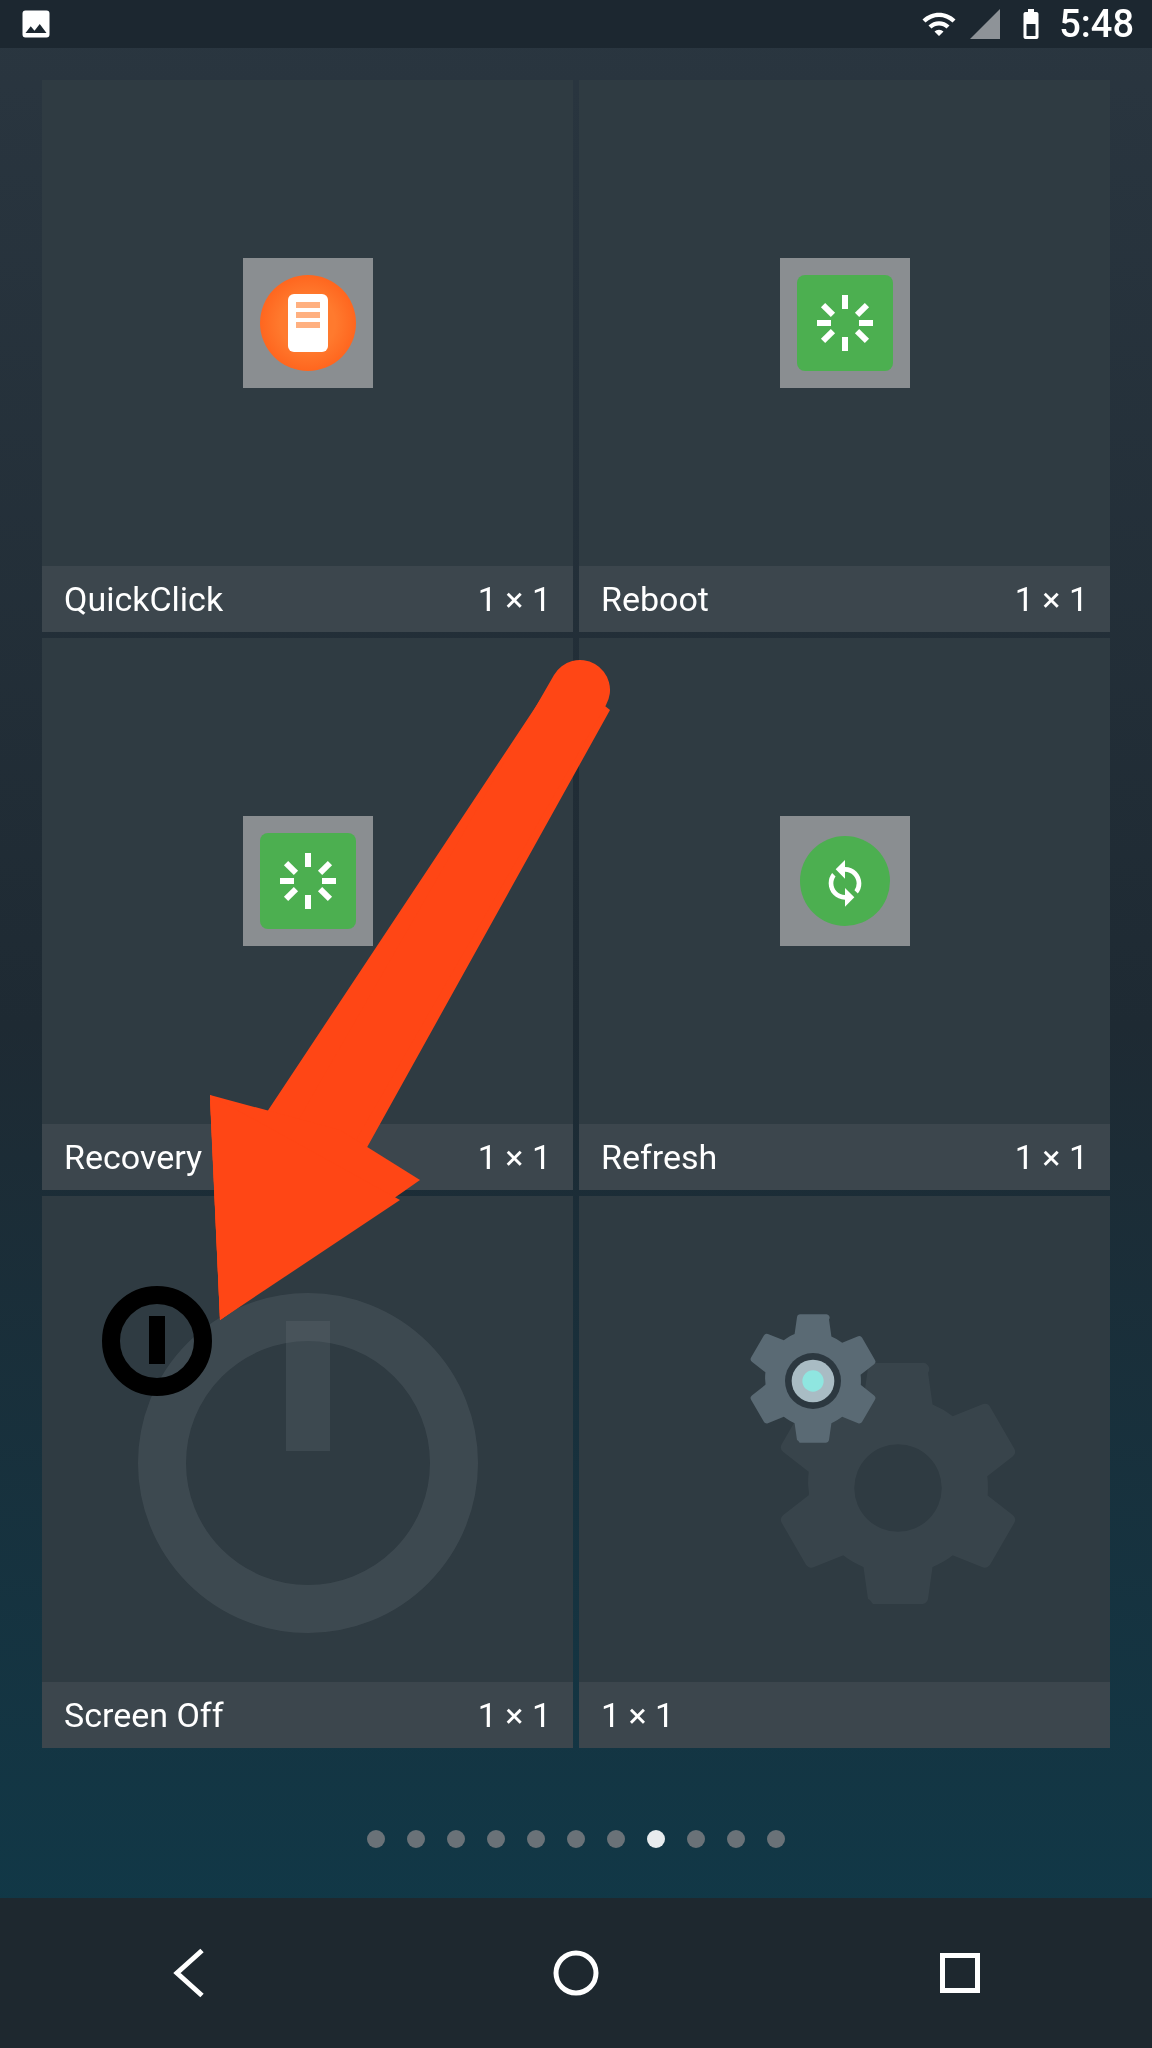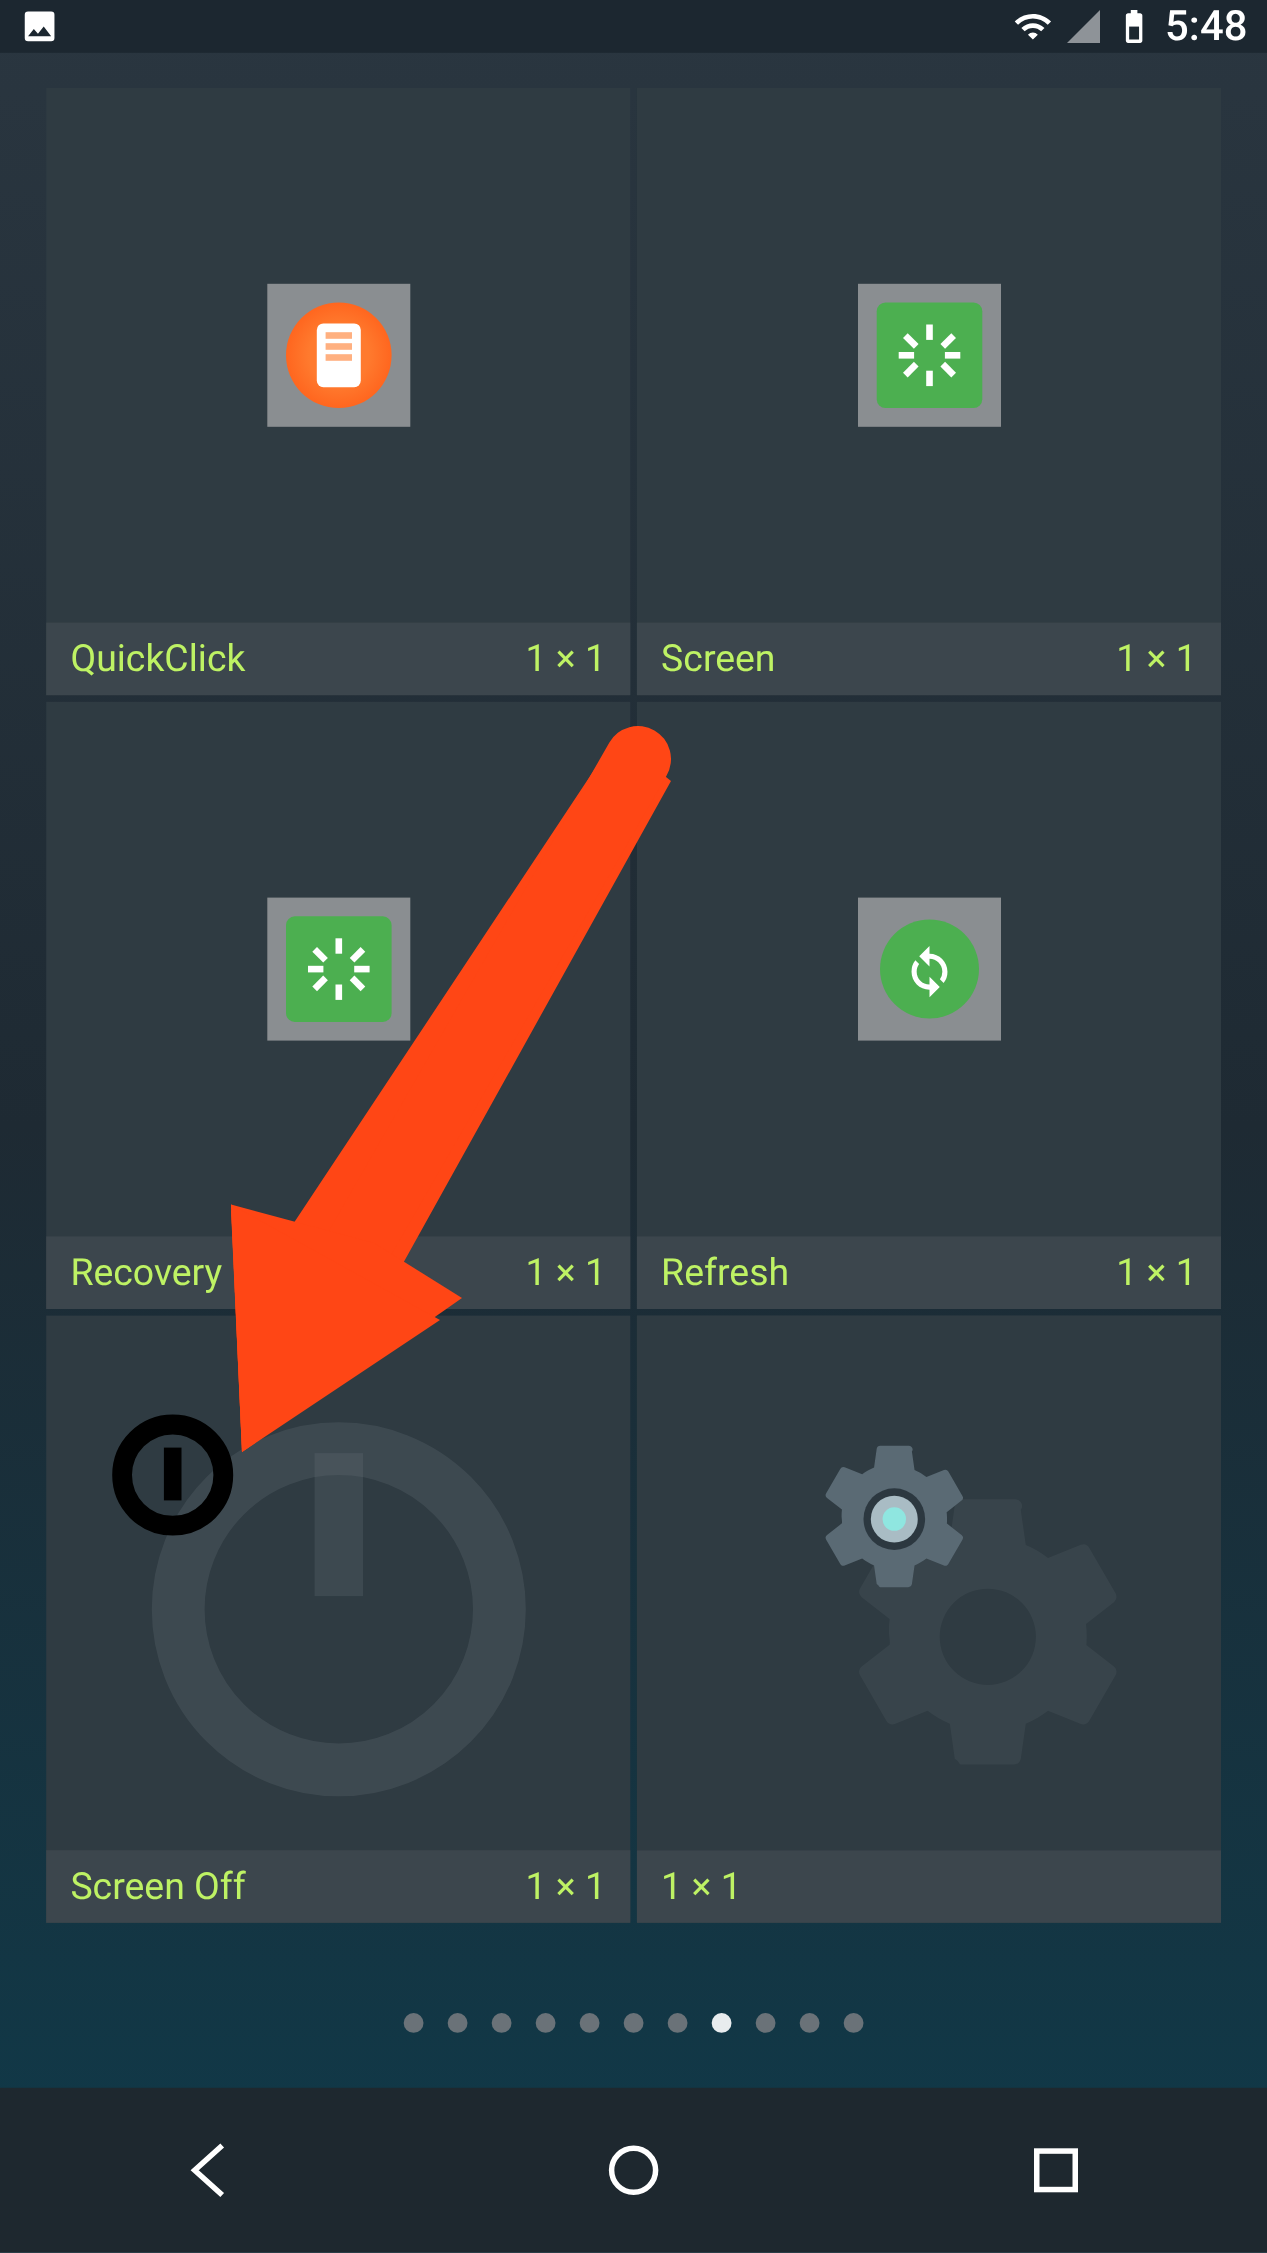--- a/index.html
+++ b/index.html
@@ -57,21 +57,21 @@
     justify-content: center;
   }
   .widget-label-bar {
     height: 66px;
     background: #3c464d;
     display: flex;
     align-items: center;
     justify-content: space-between;
     padding: 0 22px;
     font-size: 34px;
-    color: #bef264;
+    color: #ffffff;
   }
 
   
   .icon-square-green {
     width: 96px; height: 96px; background: #4caf50; border-radius: 8px;
     display:flex; align-items:center; justify-content:center;
   }
   .icon-circle-green {
     width: 90px; height: 90px; background: #4caf50; border-radius: 50%;
     display:flex; align-items:center; justify-content:center;
@@ -204,21 +204,21 @@
               <rect x="10" y="10" width="6" height="14" transform="rotate(-45 13 17)"></rect>
               <rect x="44" y="36" width="6" height="14" transform="rotate(-45 47 43)"></rect>
               <rect x="10" y="36" width="6" height="14" transform="rotate(45 13 43)"></rect>
               <rect x="44" y="10" width="6" height="14" transform="rotate(45 47 17)"></rect>
             </g>
           </svg>
         </div>
       </div>
     </div>
     <div class="widget-label-bar">
-      <span>Screen</span>
+      <span>Reboot</span>
       <span>1 × 1</span>
     </div>
   </div>
 
   <div class="widget-cell">
     <div class="widget-preview">
       <div class="widget-tile-bg">
         <div class="icon-square-green">
           <svg width="60" height="60" viewBox="0 0 60 60">
             <g fill="#fff">

